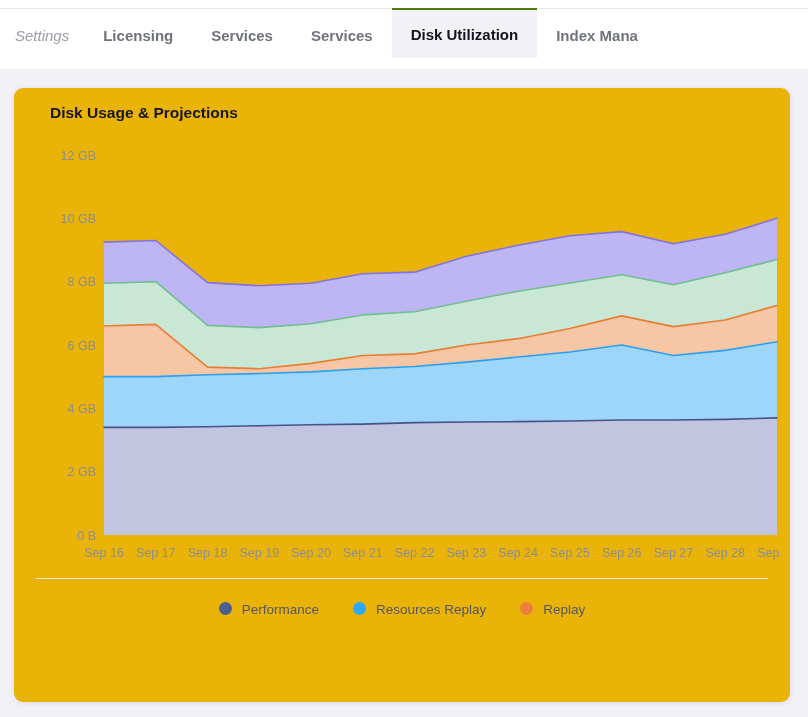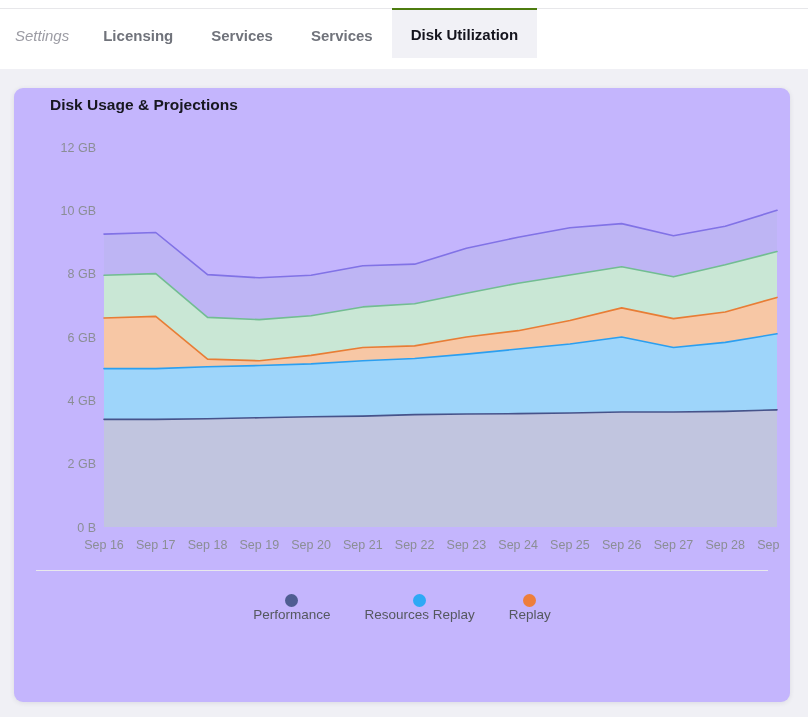--- a/index.html
+++ b/index.html
@@ -49,24 +49,24 @@
     font-weight:700;
   }
 
   
   .card {
     position:absolute;
     left:14px;
     top:88px;
     width:776px;
     height:614px;
-    background:#c4b5fd;
+    background:#eab308;
     border-radius:9px;
     box-shadow:0 1px 5px rgba(40,40,70,0.10);
-    padding:8px 22px 0 22px;
+    padding:16px 22px 0 22px;
   }
   .card-title {
     font-size:15.5px;
     font-weight:700;
     color:#17171f;
     margin-left:14px;
   }
 
   .chart-wrap { margin-top:18px; margin-left:14px; }
   svg text { font-family:"Liberation Sans", sans-serif; }
@@ -81,24 +81,23 @@
   .legend-row {
     display:flex;
     justify-content:center;
     align-items:center;
     column-gap:34px;
   }
   .legend-row.first { margin-top:23px; }
   .legend-row.second { margin-top:14px; }
   .legend-item {
     display:flex;
-    align-items:center;
+    align-items:flex-start;
     column-gap:10px;
     cursor:pointer;
-    flex-direction:column;
   }
   .legend-dot {
     width:13px; height:13px;
     border-radius:50%;
     flex:0 0 auto;
   }
   .legend-label {
     font-size:13.5px;
     color:#55585f;
   }
@@ -115,20 +114,23 @@
         <span>Licensing</span>
       </div>
     <div class="tab">
         <span>Services</span>
       </div>
     <div class="tab">
         <span>Services</span>
       </div>
     <div class="tab active">
         <span>Disk Utilization</span>
+      </div>
+    <div class="tab">
+        <span>Index Mana</span>
       </div>
   </div>
 </div>
 
 <div class="card">
   <div class="card-title">Disk Usage &amp; Projections</div>
 
   <div class="chart-wrap">
     <svg id="chart" width="730" height="428" viewBox="0 0 730 428">
         <text x="46" y="399.5" text-anchor="end" font-size="12.5" fill="#8b8e95">0 B</text>

